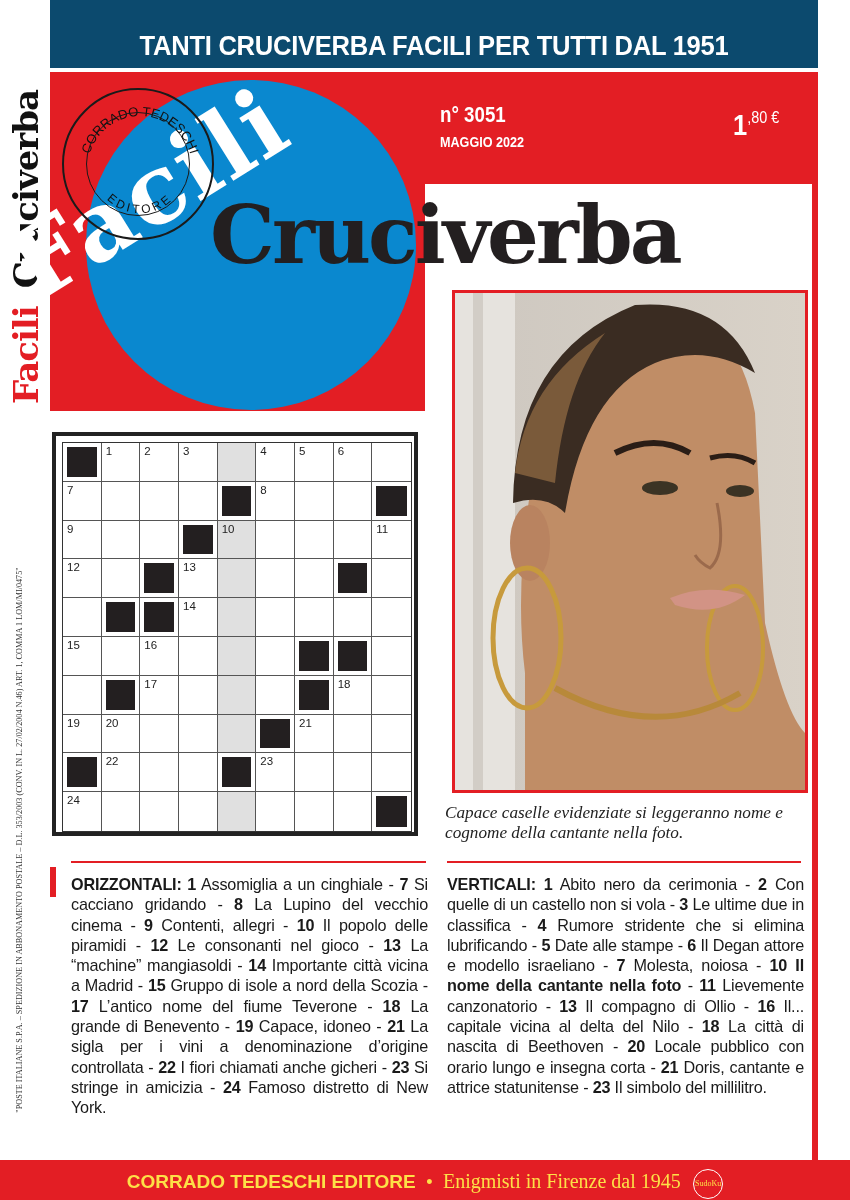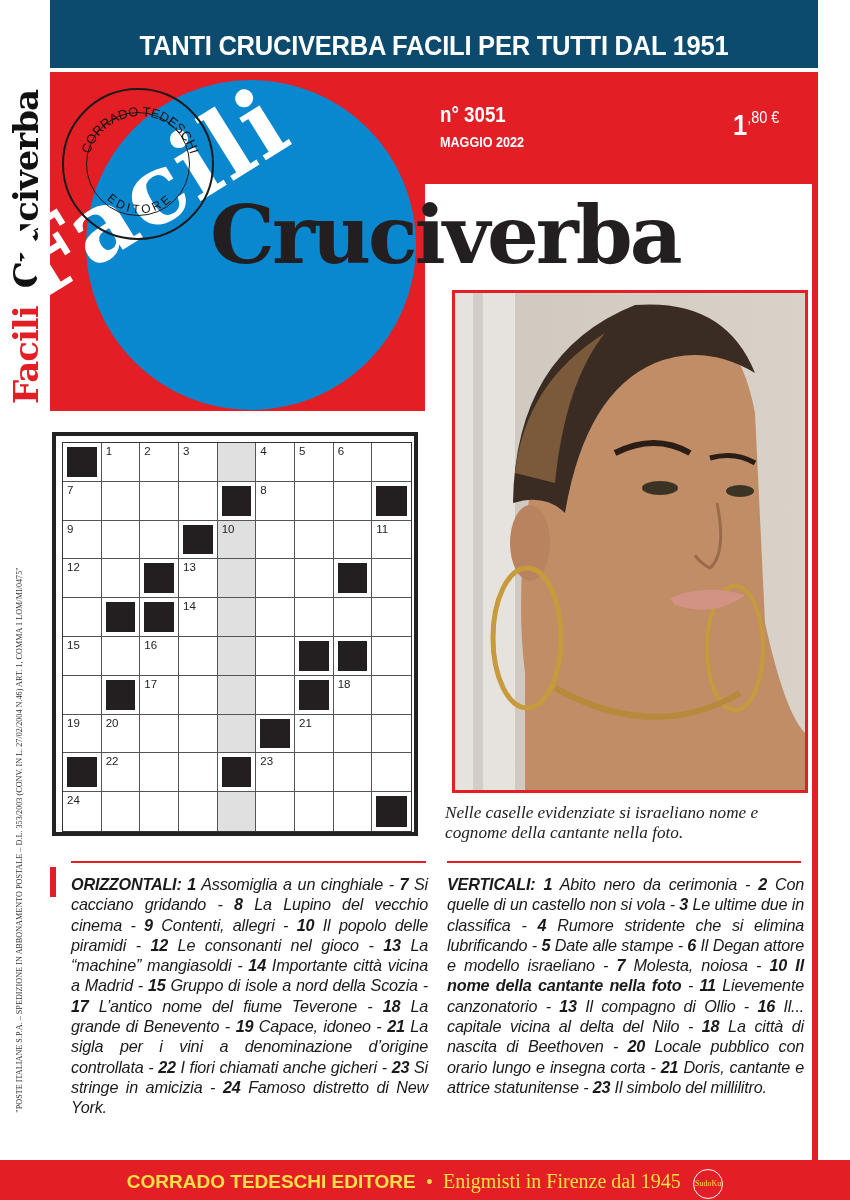--- a/index.html
+++ b/index.html
@@ -57,21 +57,21 @@
   .left-redmark { left:50px; top:867px; width:6px; height:30px; background:#e31e24; }
 
   .grid-wrap { left:52px; top:432px; width:366px; height:404px; border:4px solid #222; box-sizing:border-box; background:#fff; }
   .grid { position:absolute; left:6px; top:6px; width:350px; height:390px; display:grid;
           grid-template-columns:repeat(9, 1fr); grid-template-rows:repeat(10, 1fr); border:1.5px solid #333; box-sizing:border-box; }
   .cell { border-right:1px solid #555; border-bottom:1px solid #555; position:relative; background:#fff; box-sizing:border-box; }
   .cell.hl { background:#e0e0e0; }
   .cell .num { position:absolute; left:4px; top:2px; font-size:11.5px; color:#222; }
   .cell.black::after { content:""; position:absolute; left:4px; top:4px; right:4px; bottom:4px; background:#231f20; }
 
-  .clues { top:874px; width:357px; font-size:16.2px; line-height:20.3px; text-align:justify; color:#1a1a1a; letter-spacing:-0.2px;font-style:italic; }
+  .clues { top:874px; width:357px; font-size:16.2px; line-height:20.3px; text-align:justify; color:#1a1a1a; letter-spacing:-0.2px; }
   .clues-left { left:71px; }
   .clues-right { left:447px; }
   .clues b { font-weight:bold; }
   .clues .hdr { font-weight:bold; }
 
   .footer { left:0; top:1160px; width:850px; height:40px; background:#e31e24; }
   .footer .inner { position:absolute; left:0; right:0; top:9px; text-align:center; color:#fde047; white-space:nowrap; }
   .footer .pub { font-weight:bold; font-size:19px; }
   .footer .sep { font-size:18px; margin:0 6px; }
   .footer .tag { font-family:"Liberation Serif", serif; font-size:20px; }
@@ -136,21 +136,21 @@
     <path d="M100 395 Q200 450 285 400" fill="none" stroke="#b8893a" stroke-width="6"></path>
     <path d="M160 160 Q200 140 235 160" stroke="#2a1d16" stroke-width="6" fill="none"></path>
     <path d="M255 165 Q280 158 300 170" stroke="#2a1d16" stroke-width="5" fill="none"></path>
     <ellipse cx="205" cy="195" rx="18" ry="7" fill="#3b3324"></ellipse>
     <ellipse cx="285" cy="198" rx="14" ry="6" fill="#3b3324"></ellipse>
     <path d="M262 210 Q272 260 255 275 Q245 270 240 262" fill="none" stroke="#9b6a4c" stroke-width="3"></path>
     <path d="M215 305 Q250 290 290 302 Q260 325 220 312 Z" fill="#d29385"></path>
   </svg>
 </div>
 
-<div class="abs caption">Nelle caselle evidenziate si israeliano nome e cognome della cantante nella foto.</div>
+<div class="abs caption">Capace caselle evidenziate si leggeranno nome e cognome della cantante nella foto.</div>
 <div class="abs cap-rule"></div>
 <div class="abs clue-rule"></div>
 <div class="abs left-redmark"></div>
 
 <div class="abs grid-wrap">
   <div class="grid" id="grid">
       <div class="cell black"></div>
       <div class="cell">
         <span class="num">1</span>
       </div>

